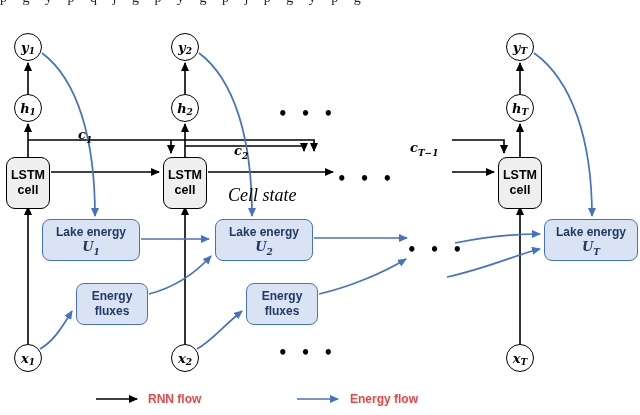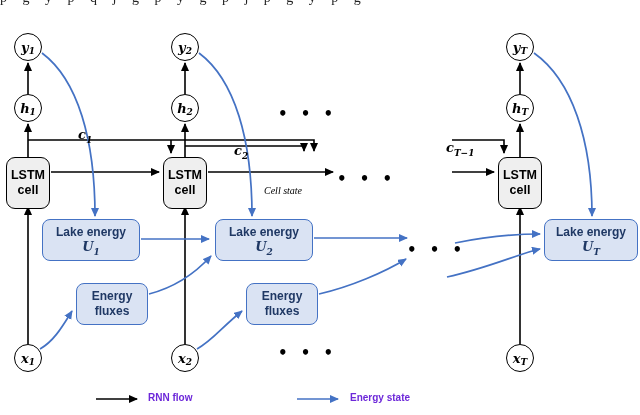--- a/index.html
+++ b/index.html
@@ -23,23 +23,23 @@
             align-items:center;justify-content:center;font-weight:bold;font-size:12.5px;
             line-height:1.2;box-sizing:border-box;}
   .blue-box{position:absolute;background:var(--blue_fill);border:1.8px solid var(--blue);
             border-radius:8px;display:flex;flex-direction:column;align-items:center;
             justify-content:center;color:var(--blue_text);font-weight:bold;font-size:12px;
             line-height:1.25;box-sizing:border-box;}
   .clabel{position:absolute;font-family:"DejaVu Serif",serif;font-weight:bold;
           font-style:italic;font-size:13px;line-height:1;}
   .ellipsis{position:absolute;font-weight:bold;font-size:15px;letter-spacing:4px;
             color:#000;font-family:"DejaVu Sans",sans-serif;line-height:1;}
-  .cell-state{position:absolute;font-style:italic;font-size:10px;
-              font-family:"Liberation Serif",serif;color:#000;margin-left:36px;}
-  .legend-label{position:absolute;font-weight:bold;font-size:10px;color:#6d28d9;}
+  .cell-state{position:absolute;font-style:italic;font-size:18px;
+              font-family:"Liberation Serif",serif;color:#000;}
+  .legend-label{position:absolute;font-weight:bold;font-size:12px;color:#ef4444;}
   .topfrag{position:absolute;left:0;top:0;width:430px;height:7px;overflow:hidden;color:#222;}
   .topfrag span{display:block;margin-top:-10px;font-family:"Liberation Serif",serif;
                 font-size:14px;letter-spacing:6px;white-space:nowrap;}
 </style>
 </head>
 <body>
 
 <div id="stage">
 
   <div class="topfrag">
@@ -162,28 +162,28 @@
     <span class="mvar">x</span>
       <span class="msub">T</span>
   </div>
 
   <div class="clabel" style="left:78px;top:128px;">
     <span>c</span><span class="msub">1</span>
   </div>
   <div class="clabel" style="left:234px;top:144px;">
     <span>c</span><span class="msub">2</span>
   </div>
-  <div class="clabel" style="left:410px;top:141px;margin-left:36px;">
+  <div class="clabel" style="left:410px;top:141px;">
     <span>c</span><span class="msub">T−1</span>
   </div>
   <div class="cell-state" style="left:228px;top:185px;">Cell state</div>
 
   <div class="ellipsis" style="left:278px;top:107px;">• • •</div>
   <div class="ellipsis" style="left:337px;top:172px;">• • •</div>
   <div class="ellipsis" style="left:407px;top:243px;">• • •</div>
   <div class="ellipsis" style="left:278px;top:346px;">• • •</div>
 
   <div>
     <div class="legend-label" style="left:148px;top:392px;">RNN flow</div>
-    <div class="legend-label" style="left:350px;top:392px;">Energy state</div>
+    <div class="legend-label" style="left:350px;top:392px;">Energy flow</div>
   </div>
 
 </div>
 
 </body></html>

